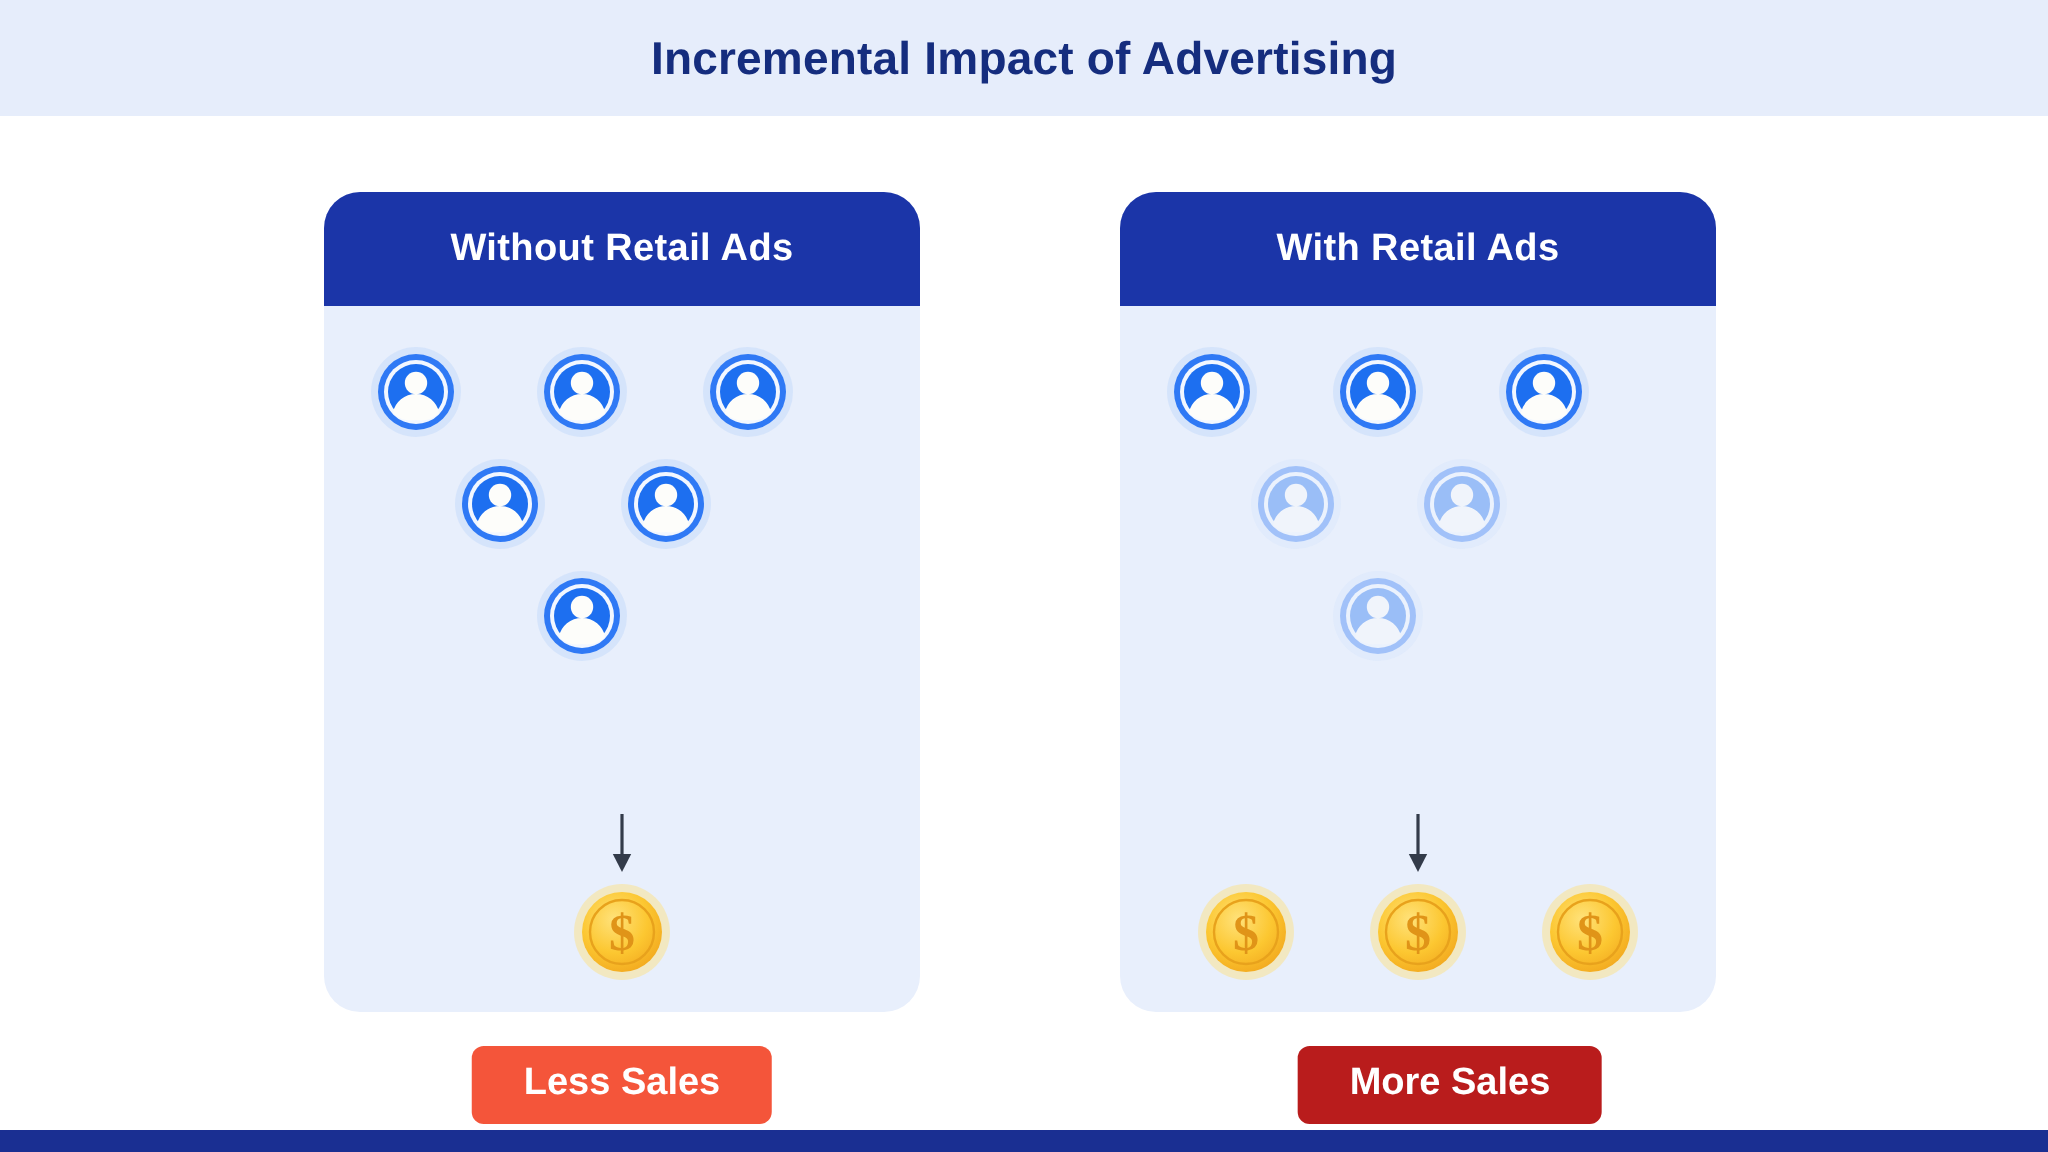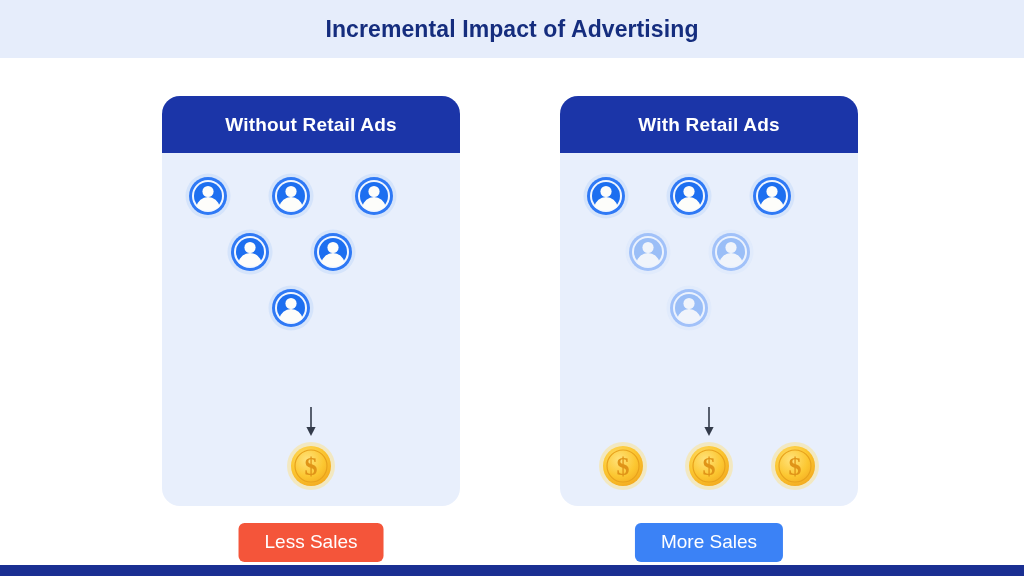--- a/index.html
+++ b/index.html
@@ -140,29 +140,29 @@
   
   .sales-button {
     position: absolute;
     top: 427px;
     left: 50%;
     transform: translateX(-50%);
     padding: 9px 26px 11px 26px;
     border-radius: 6px;
     color: #ffffff;
     font-size: 19px;
-    font-weight: normal;
+    font-weight: bold;
     white-space: nowrap;
     border: none;
     font-family: "Liberation Sans", sans-serif;
     line-height: 1;
     cursor: pointer;
   }
   #btn-less-sales { background: #f4553a; }
-  #btn-more-sales { background: #3b82f6; }
+  #btn-more-sales { background: #b91c1c; margin-left: 16px; }
 </style>
 </head>
 <body>
 
 <div id="header-band">
   <div id="page-title">Incremental Impact of Advertising</div>
 </div>
 
 <div id="comparison-area">
 

